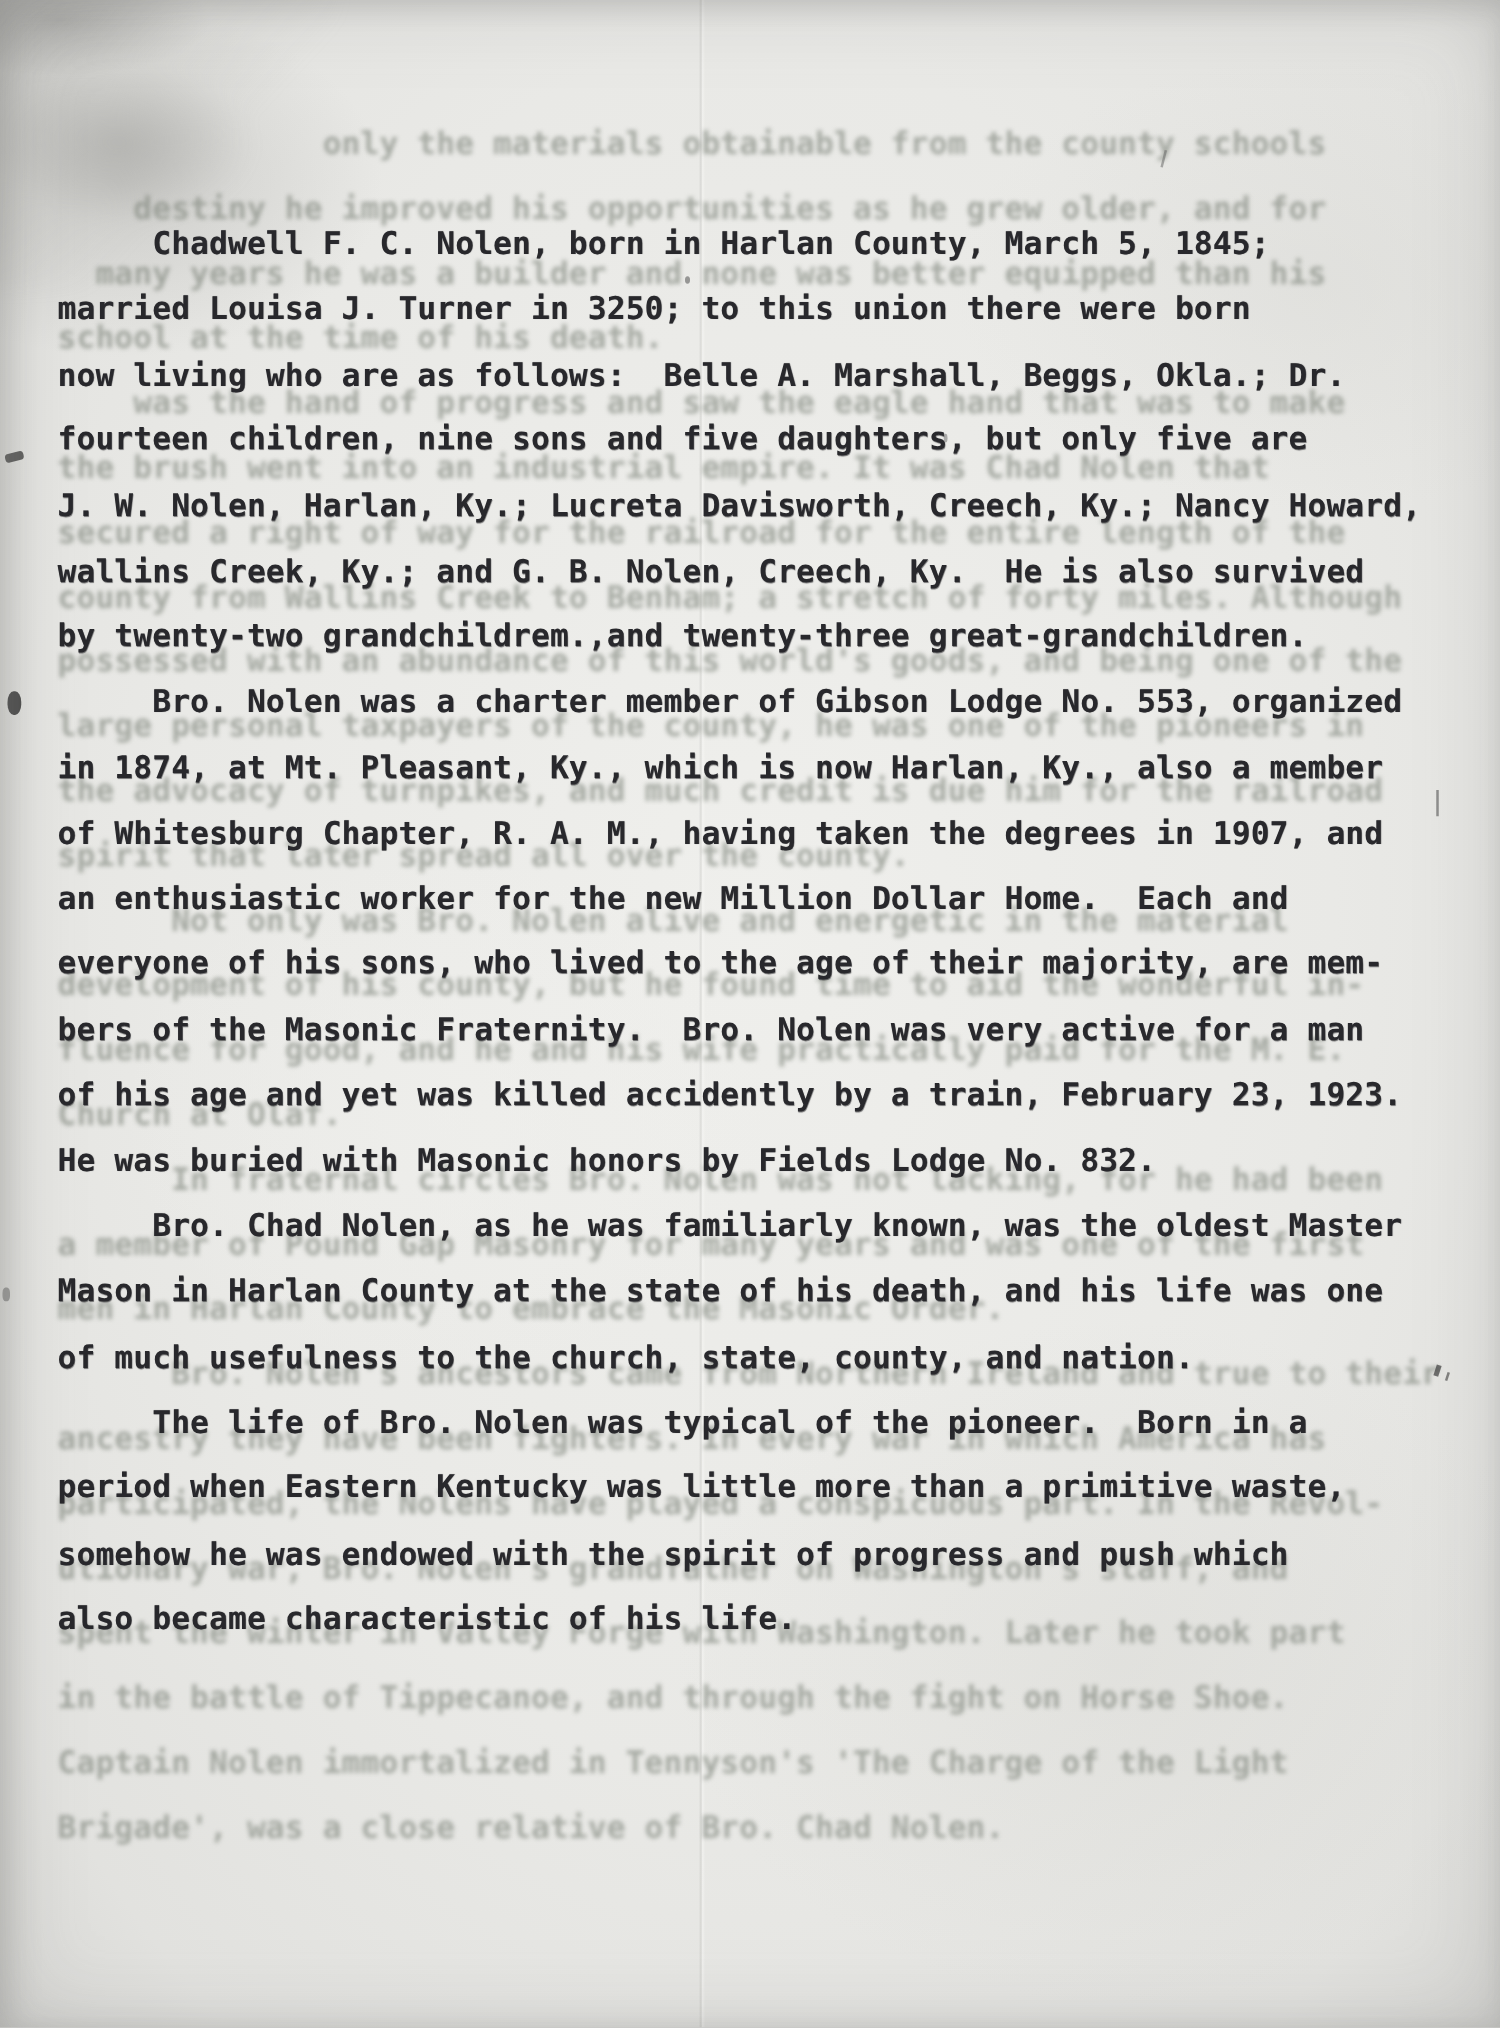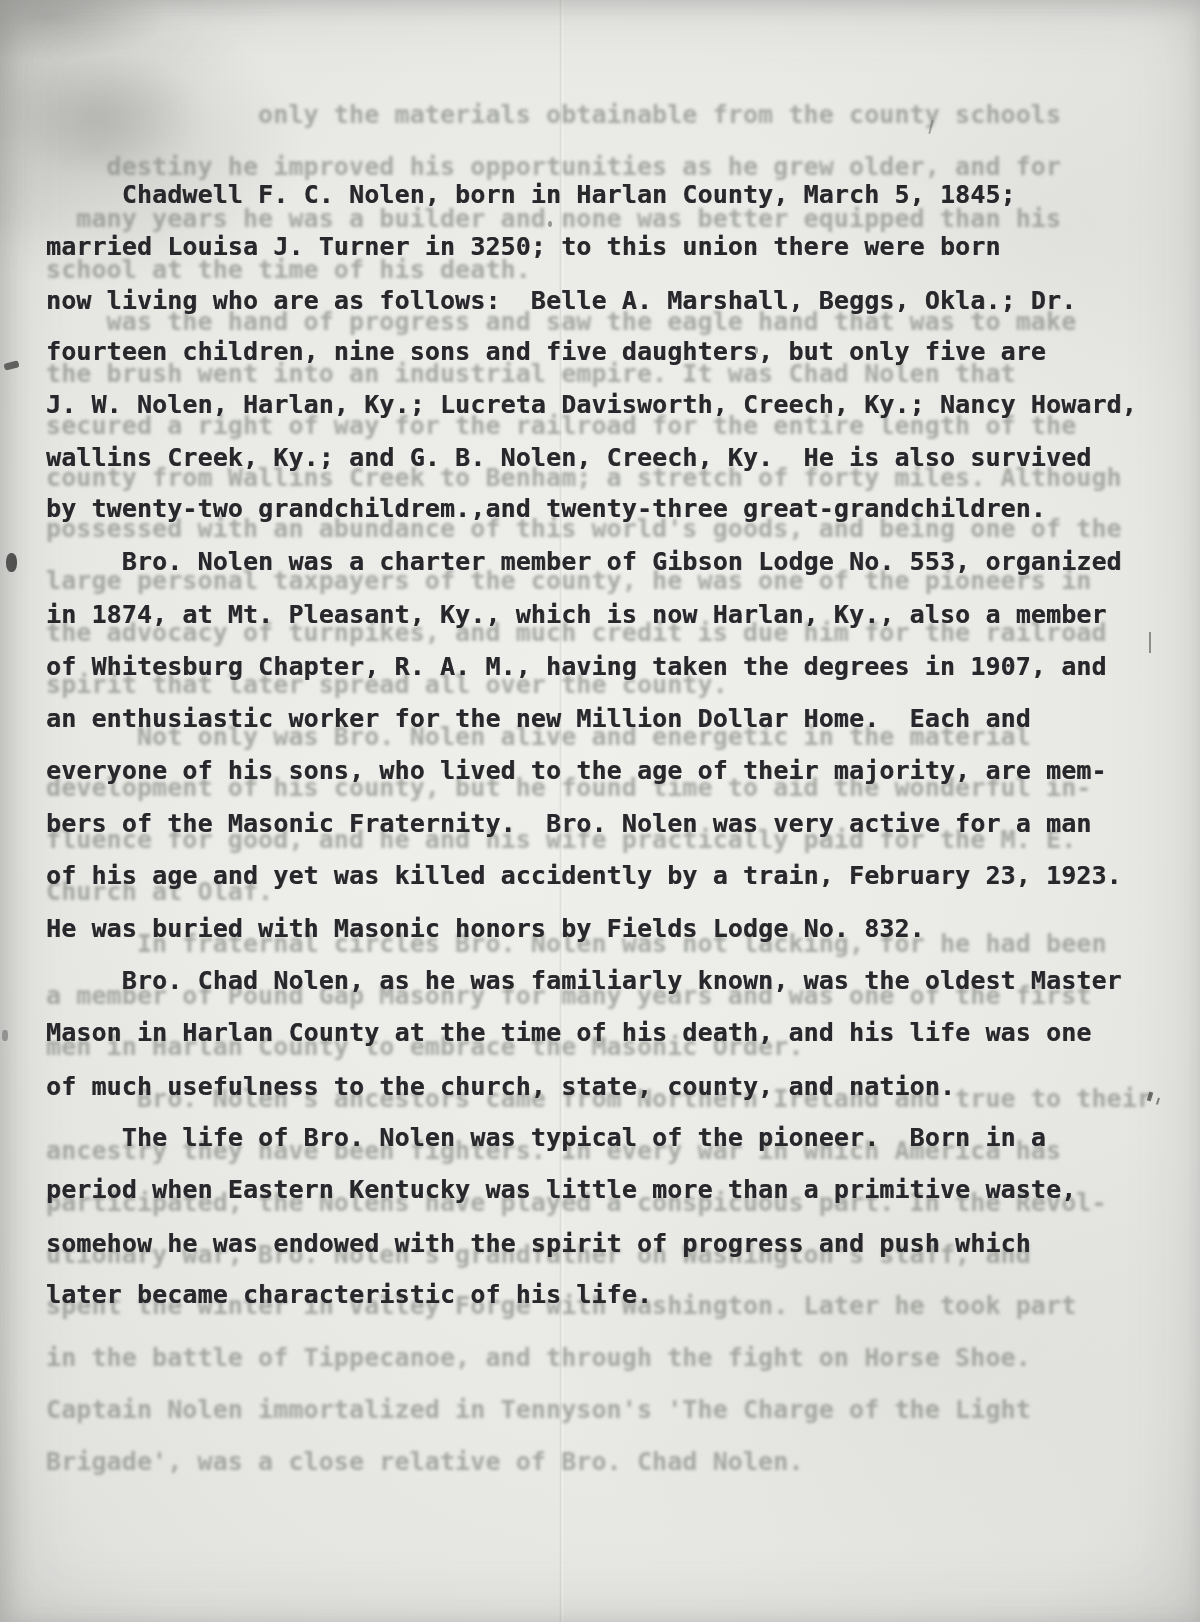--- a/index.html
+++ b/index.html
@@ -114,26 +114,26 @@
     <div class="line">by twenty-two grandchildrem.,and twenty-three great-grandchildren.</div>
     <div class="line">     Bro. Nolen was a charter member of Gibson Lodge No. 553, organized</div>
     <div class="line">in 1874, at Mt. Pleasant, Ky., which is now Harlan, Ky., also a member</div>
     <div class="line">of Whitesburg Chapter, R. A. M., having taken the degrees in 1907, and</div>
     <div class="line">an enthusiastic worker for the new Million Dollar Home.  Each and</div>
     <div class="line">everyone of his sons, who lived to the age of their majority, are mem-</div>
     <div class="line">bers of the Masonic Fraternity.  Bro. Nolen was very active for a man</div>
     <div class="line">of his age and yet was killed accidently by a train, February 23, 1923.</div>
     <div class="line">He was buried with Masonic honors by Fields Lodge No. 832.</div>
     <div class="line">     Bro. Chad Nolen, as he was familiarly known, was the oldest Master</div>
-    <div class="line">Mason in Harlan County at the time of his death, and his life was one</div>
+    <div class="line">Mason in Harlan County at the state of his death, and his life was one</div>
     <div class="line">of much usefulness to the church, state, county, and nation.</div>
     <div class="line">     The life of Bro. Nolen was typical of the pioneer.  Born in a</div>
     <div class="line">period when Eastern Kentucky was little more than a primitive waste,</div>
     <div class="line">somehow he was endowed with the spirit of progress and push which</div>
-    <div class="line">later became characteristic of his life.</div>
+    <div class="line">also became characteristic of his life.</div>
   </div>
 
   <div class="speck s1"></div>
   <div class="speck s2"></div>
   <div class="speck s3"></div>
   <div class="speck s4"></div>
   <div class="speck s5"></div>
   <div class="speck s6"></div>
   <div class="speck s7"></div>
   <div class="speck s8"></div>

